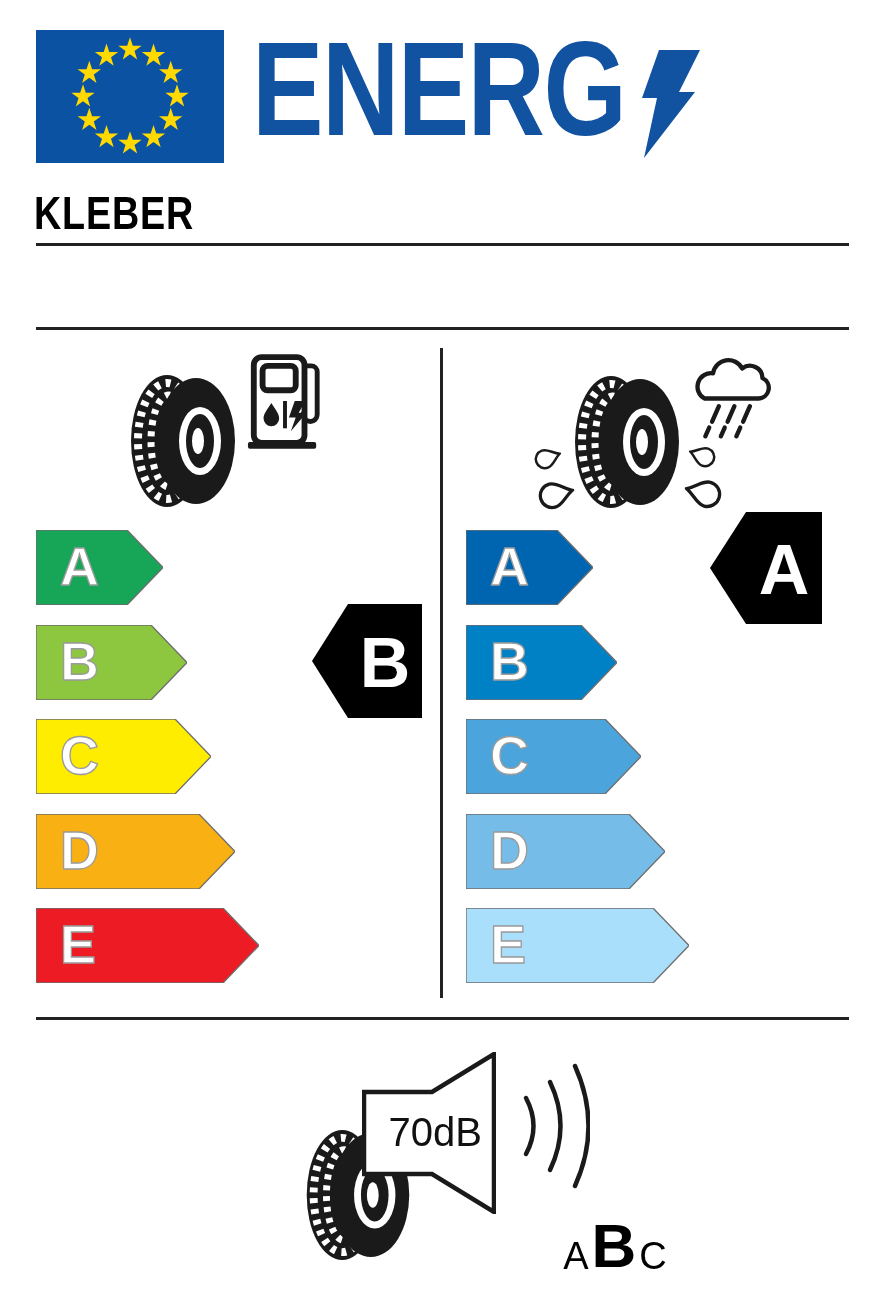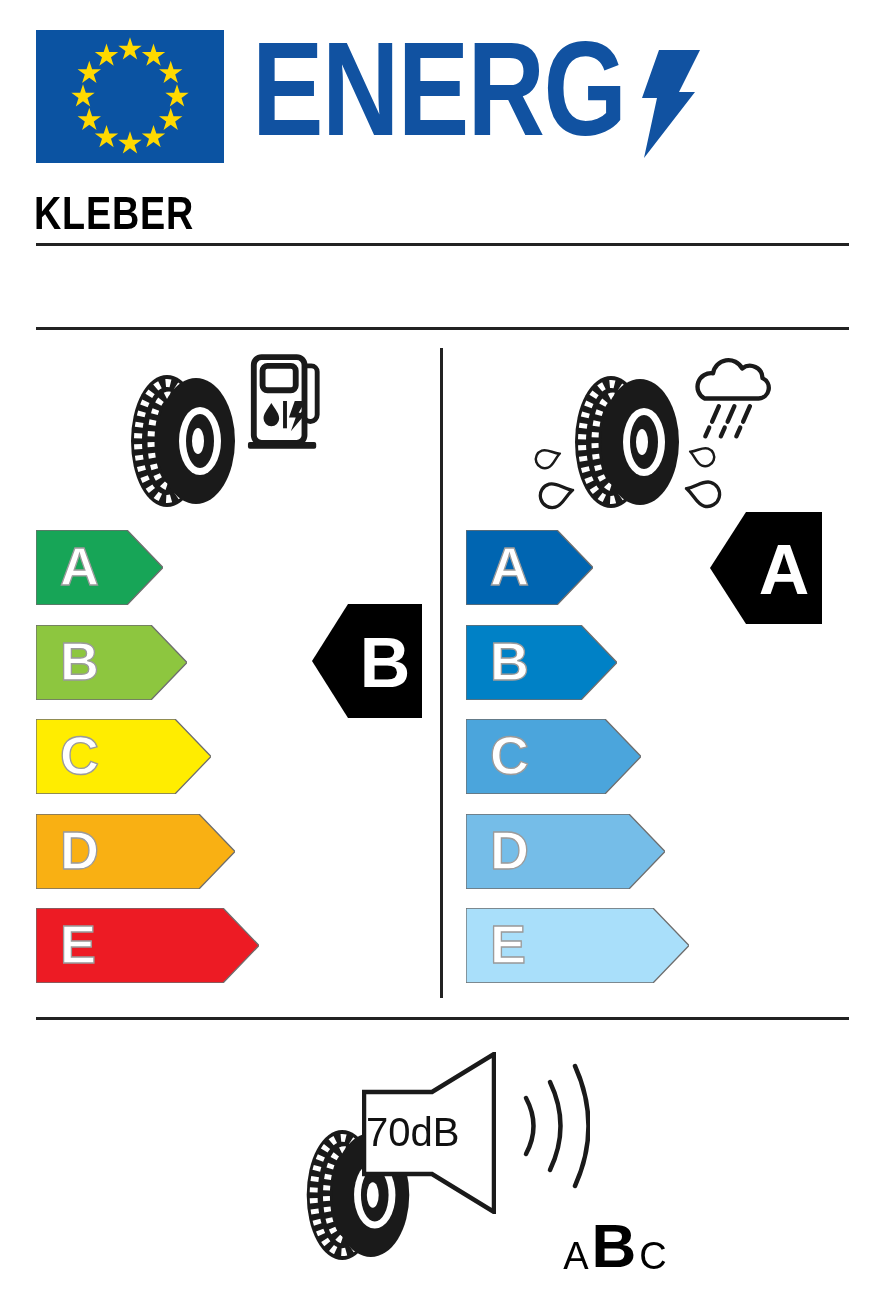--- a/index.html
+++ b/index.html
@@ -26,21 +26,21 @@
   #scale-fuel{left:36px;top:530px;}
   #scale-wet{left:466px;top:530px;}
   .grade-row{position:absolute;left:0;height:75px;}
   .grade-letter{position:absolute;left:24px;top:0;height:75px;line-height:73px;
     font-size:54px;font-weight:bold;color:#fff;-webkit-text-stroke:1.3px #9b9b9b;
     text-shadow:0 0 1px #999;}
   .indicator{position:absolute;}
   .indicator text{font-family:"Liberation Sans",sans-serif;font-weight:bold;fill:#fff;}
 
   
-  #noise-db{position:absolute;left:366px;top:1108px;width:116px;text-align:left;
+  #noise-db{position:absolute;left:366px;top:1108px;width:116px;text-align:right;
             font-size:40px;line-height:48px;color:#111;}
   #noise-classes{position:absolute;left:550px;top:1212px;width:130px;height:62px;
                  display:flex;align-items:flex-end;justify-content:center;gap:3px;color:#000;}
   .noise-class{font-size:38px;line-height:0.92;font-weight:normal;}
   .noise-class.active{font-size:62px;font-weight:bold;}
 </style>
 </head>
 <body>
 
 <div id="label">

